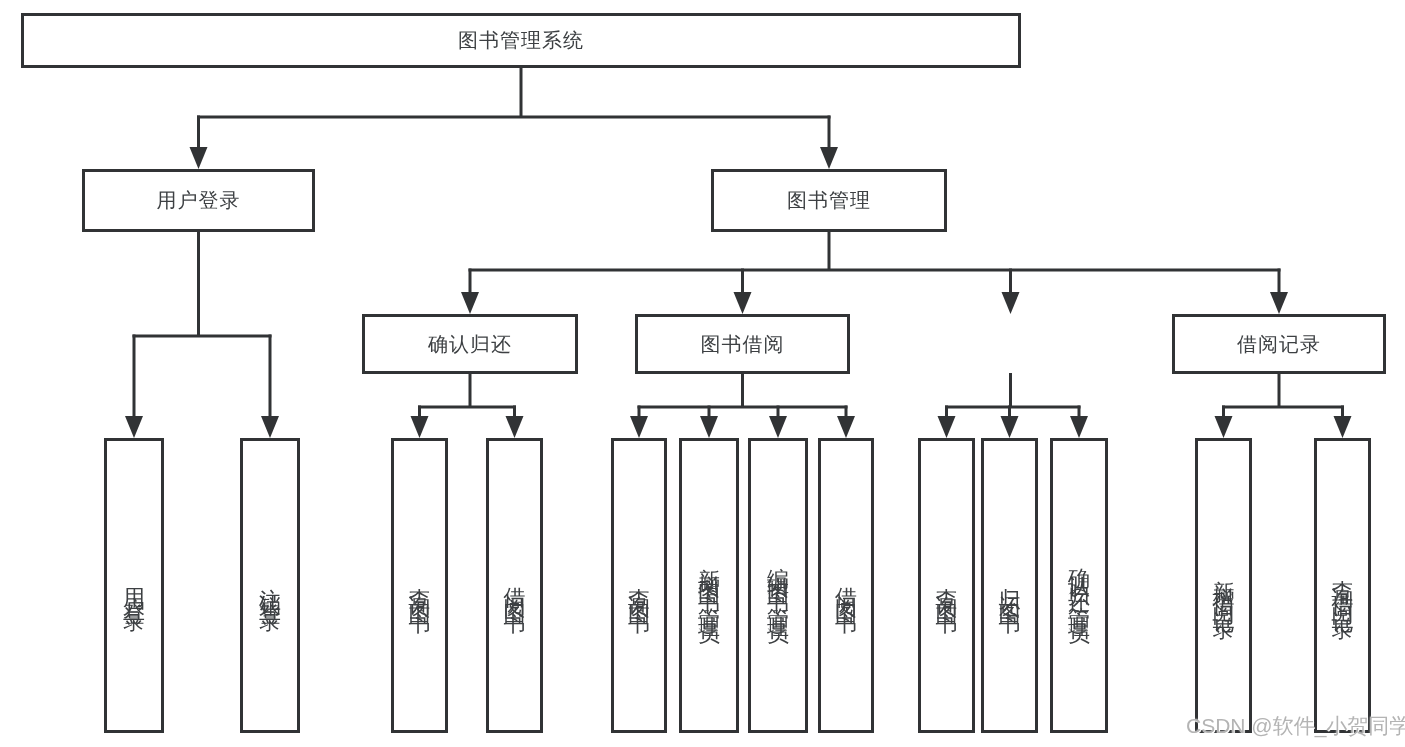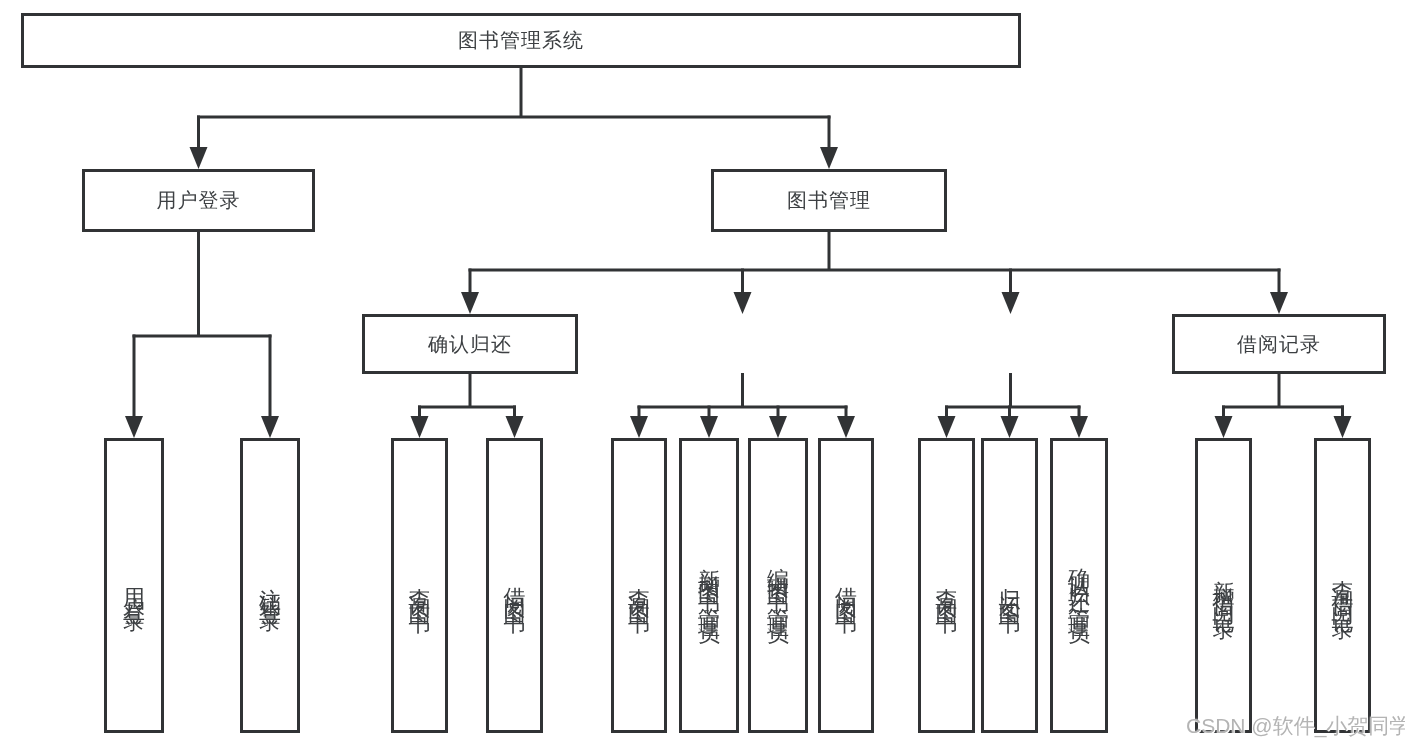--- a/index.html
+++ b/index.html
@@ -163,20 +163,23 @@
   <div class="box" id="user-login-box">
     <span class="h-label">用户登录</span>
   </div>
   <div class="box" id="book-mgmt-box">
     <span class="h-label">图书管理</span>
   </div>
 
   <div class="box" id="new-rec-box">
     <span class="h-label">确认归还</span>
   </div>
+  <div class="box" id="borrow-box">
+    <span class="h-label">图书借阅</span>
+  </div>
   <div class="box" id="records-box">
     <span class="h-label">借阅记录</span>
   </div>
 
   <div class="box leaf" id="leaf-ul-login">
     <span class="v-label">用户登录</span>
   </div>
   <div class="box leaf" id="leaf-ul-logout">
     <span class="v-label">注销登录</span>
   </div>

